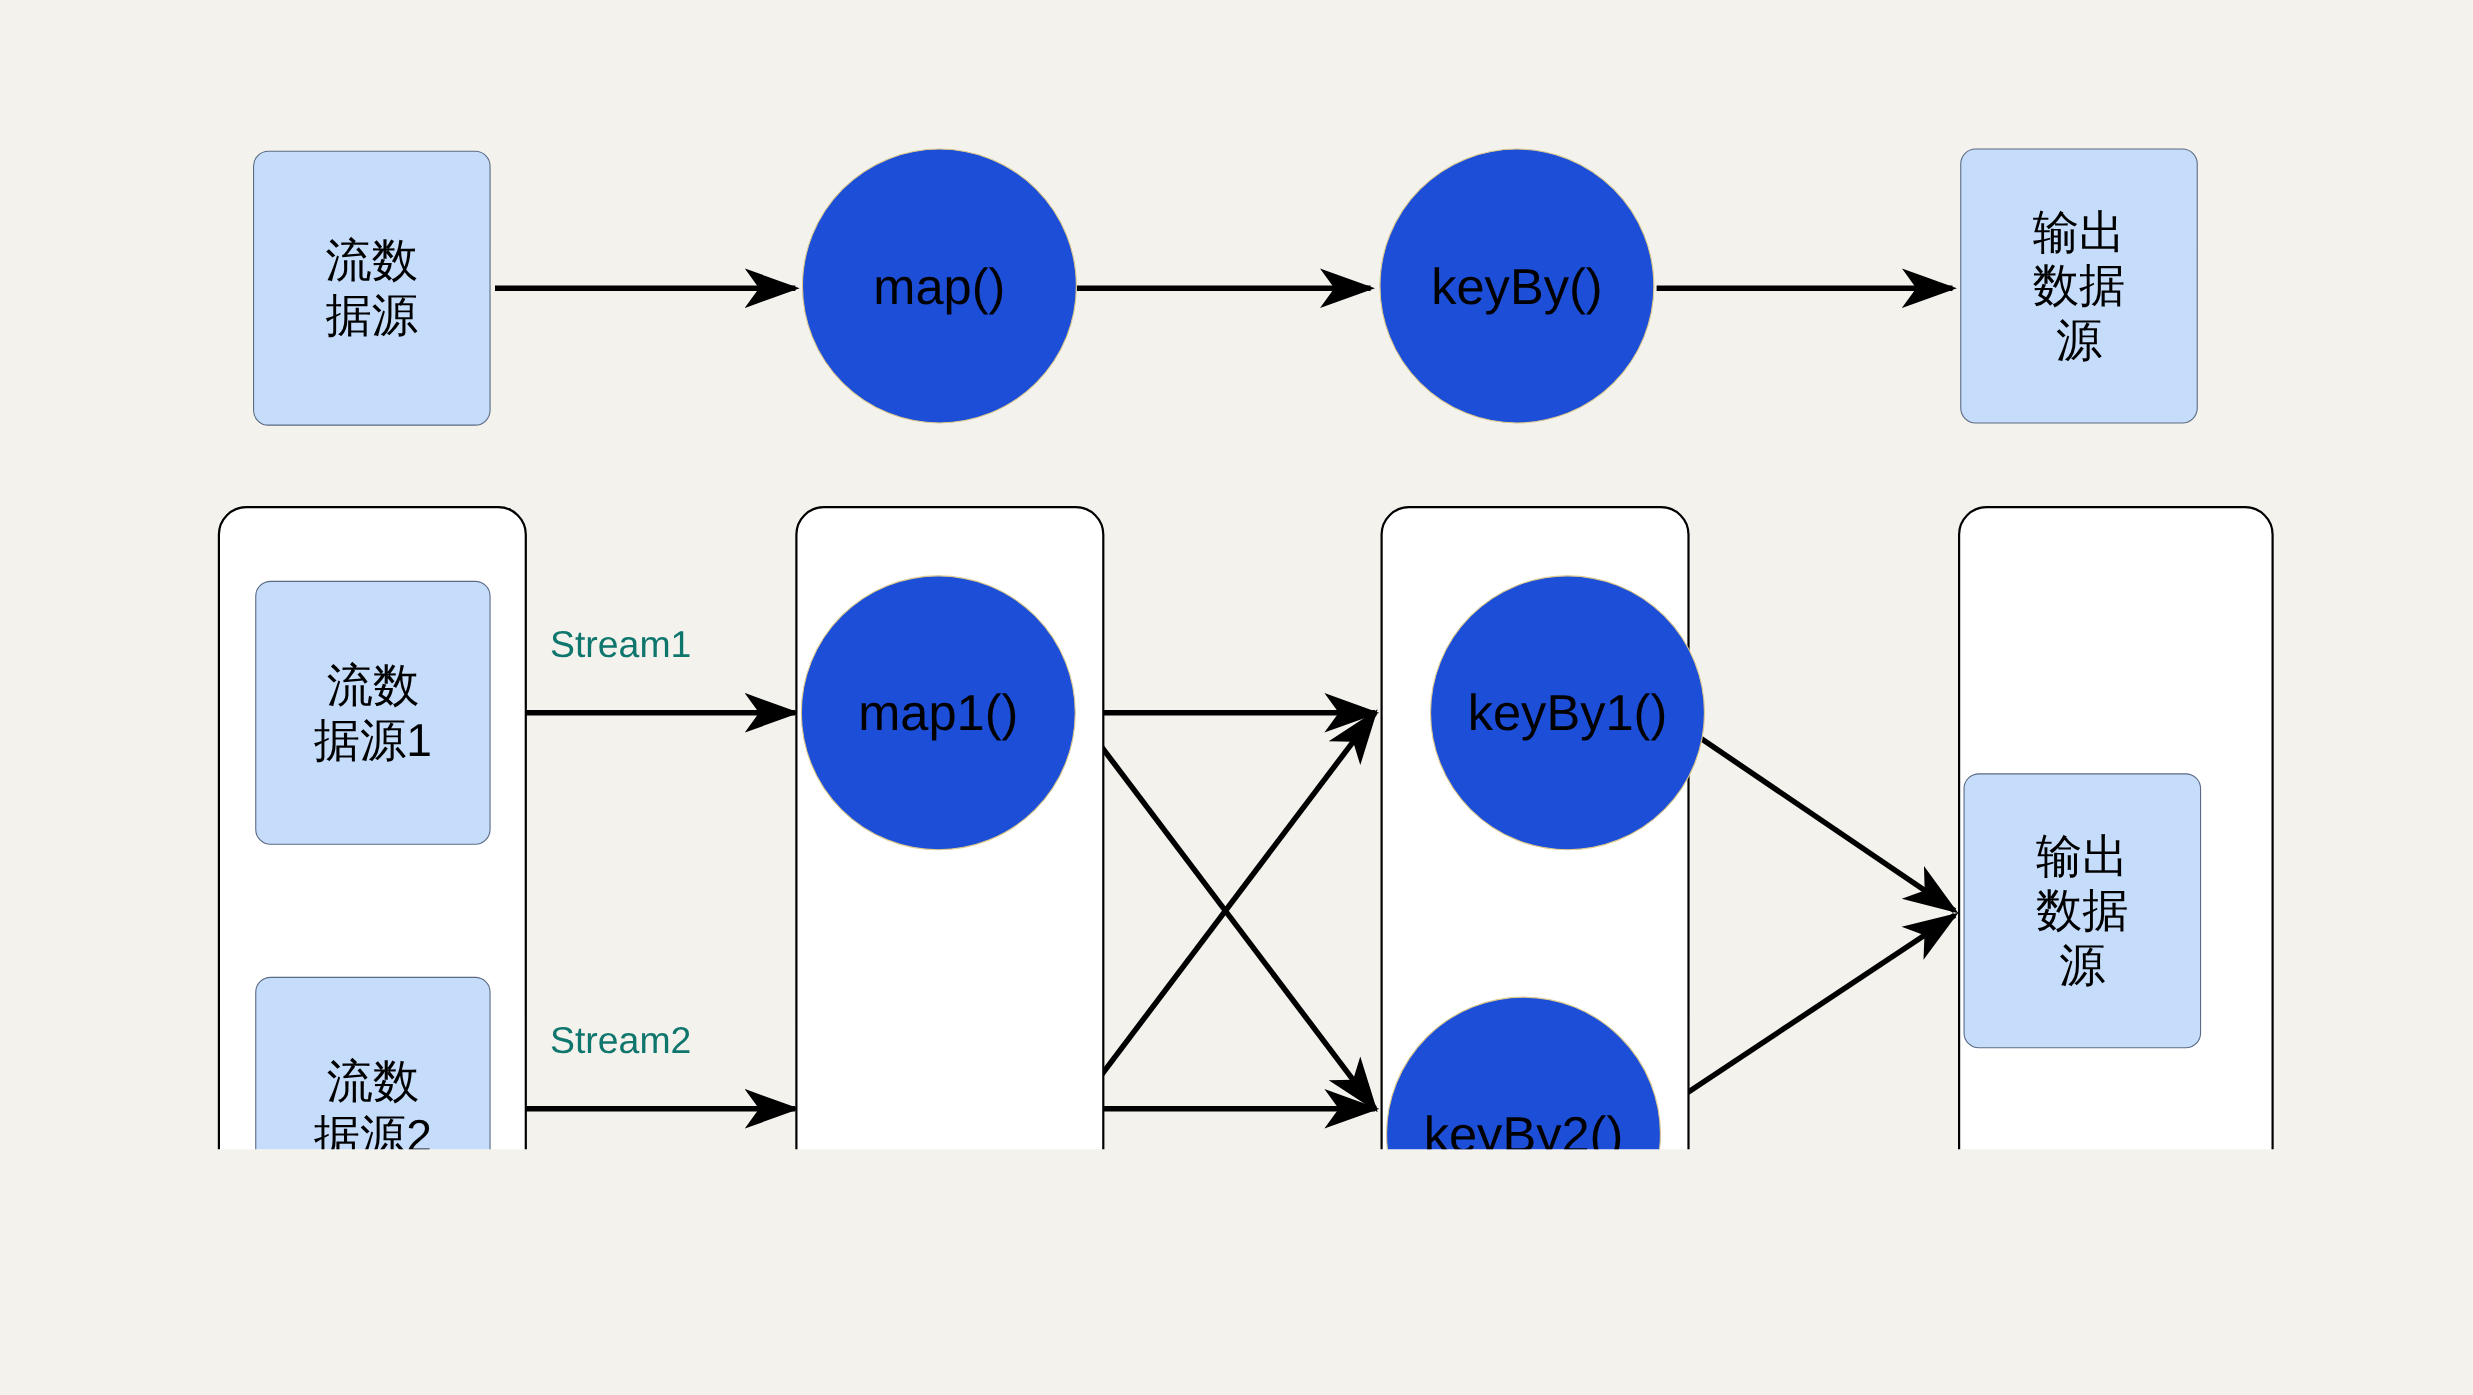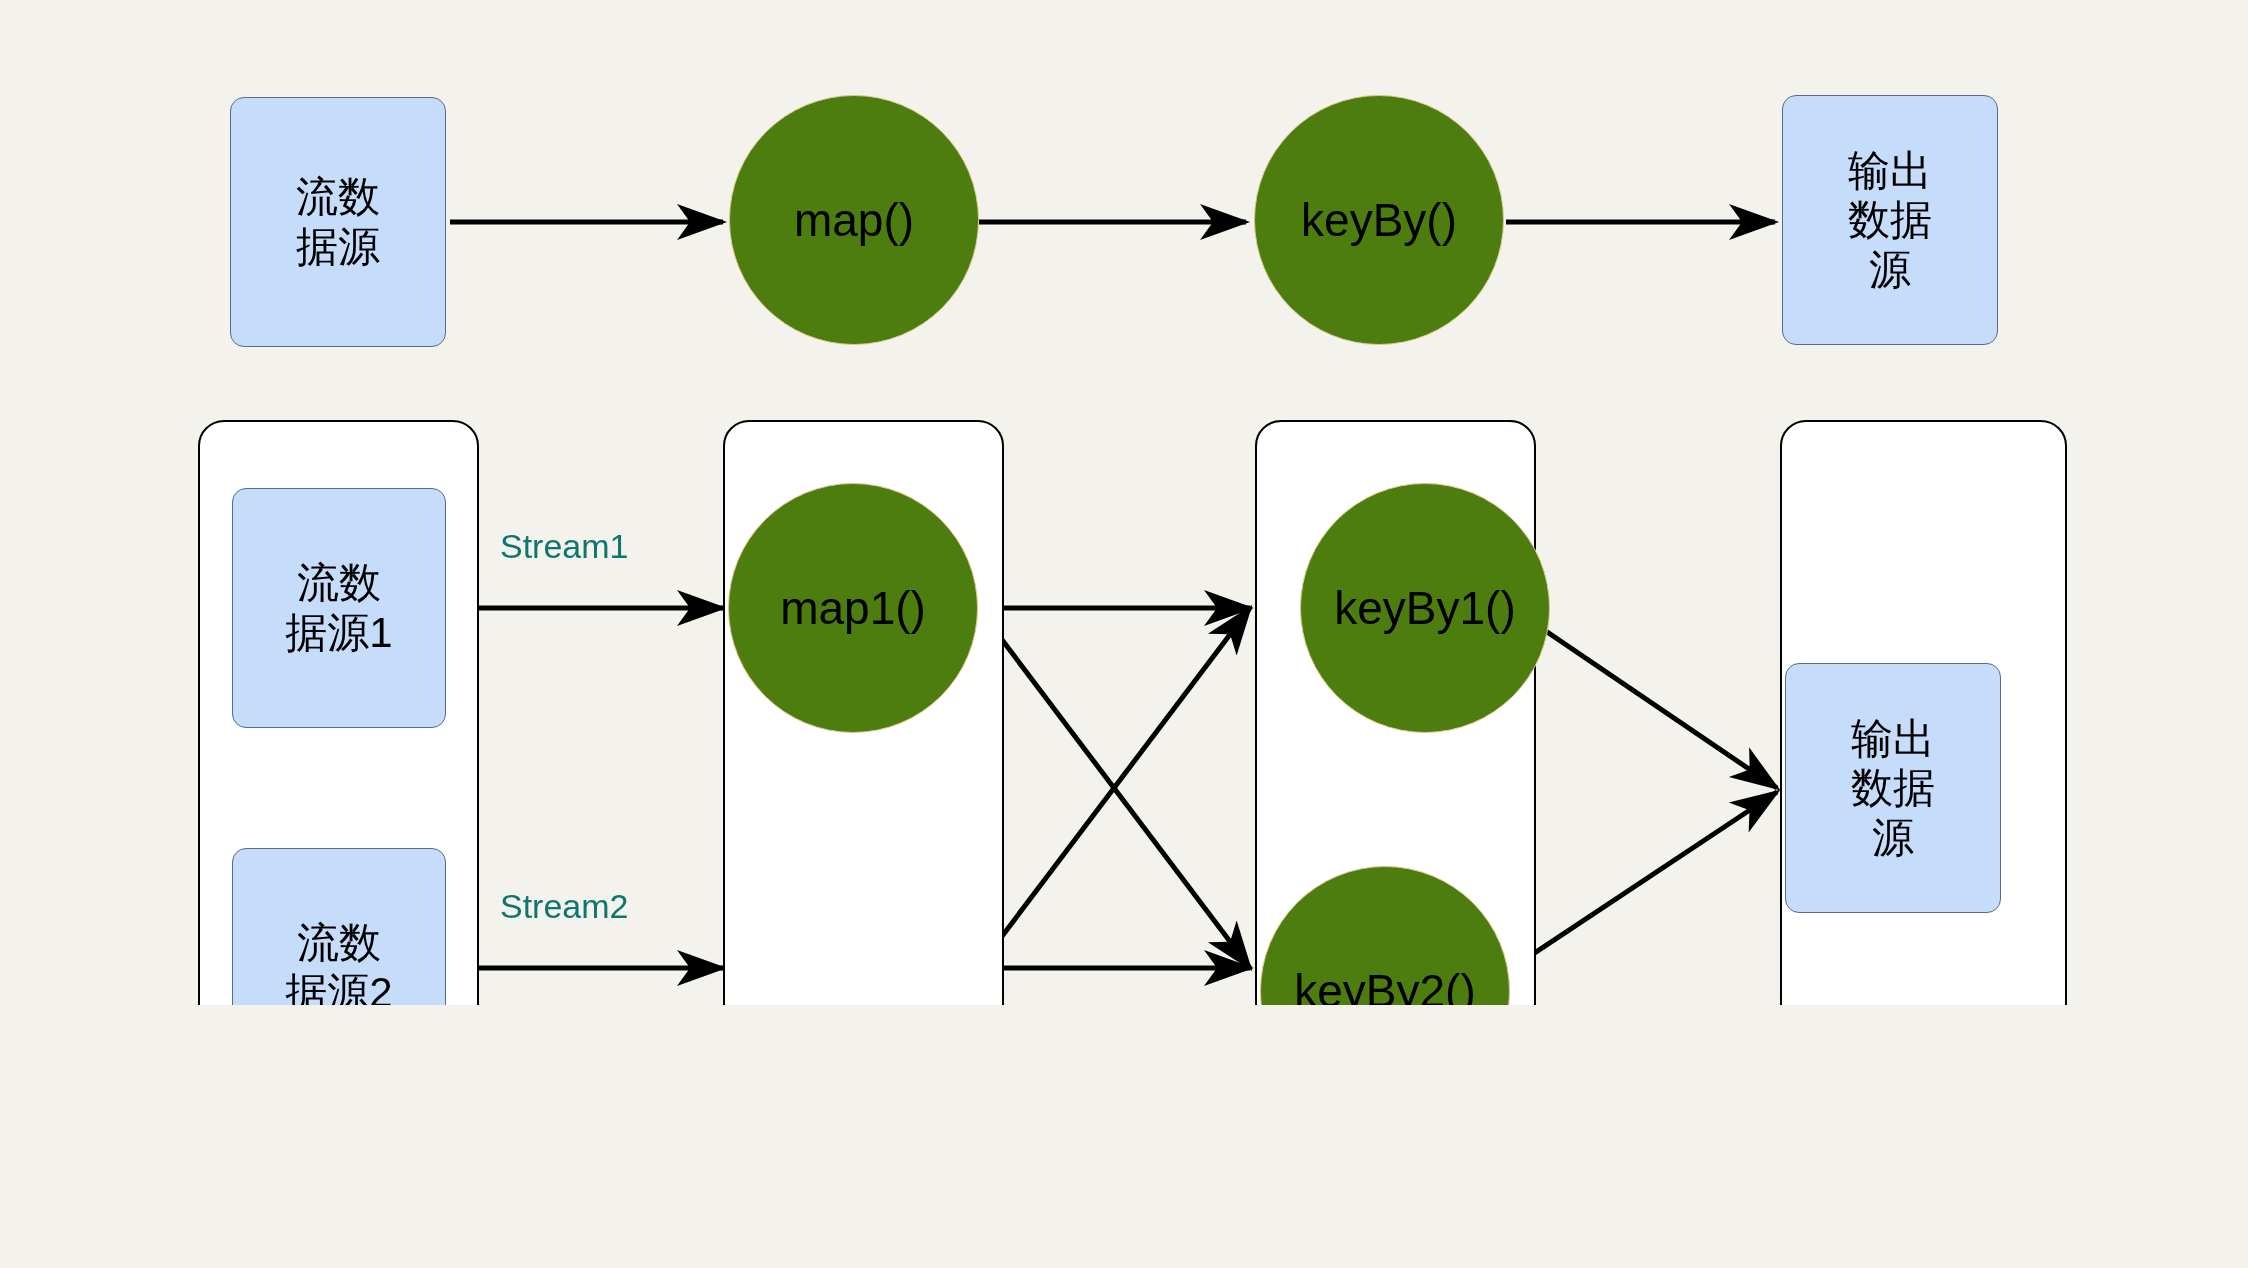--- a/index.html
+++ b/index.html
@@ -7,20 +7,21 @@
     padding: 0;
     background: #f4f2ec;
   }
   #stage {
     position: relative;
     width: 2248px;
     height: 1005px;
     background: #f4f2ec;
     font-family: "Liberation Sans", "DejaVu Sans", sans-serif;
     overflow: hidden;
+    margin-top: 40px;
   }
   #edges {
     position: absolute;
     left: 0; top: 0;
     width: 2248px;
     height: 1268px;
     pointer-events: none;
   }
   .node {
     position: absolute;
@@ -32,21 +33,21 @@
     color: #000;
     line-height: 1.18;
   }
   .src-box {
     background: #c5ddfb;
     border: 1.6px solid #5b6b84;
     border-radius: 14px;
     font-size: 42px;
   }
   .circle {
-    background: #4d7c0f;
+    background: #1d4ed8;
     border: 1.4px solid #dcc98c;
     border-radius: 50%;
     font-size: 46px;
   }
   .container {
     position: absolute;
     box-sizing: border-box;
     background: #ffffff;
     border: 2.4px solid #000000;
     border-radius: 26px;

